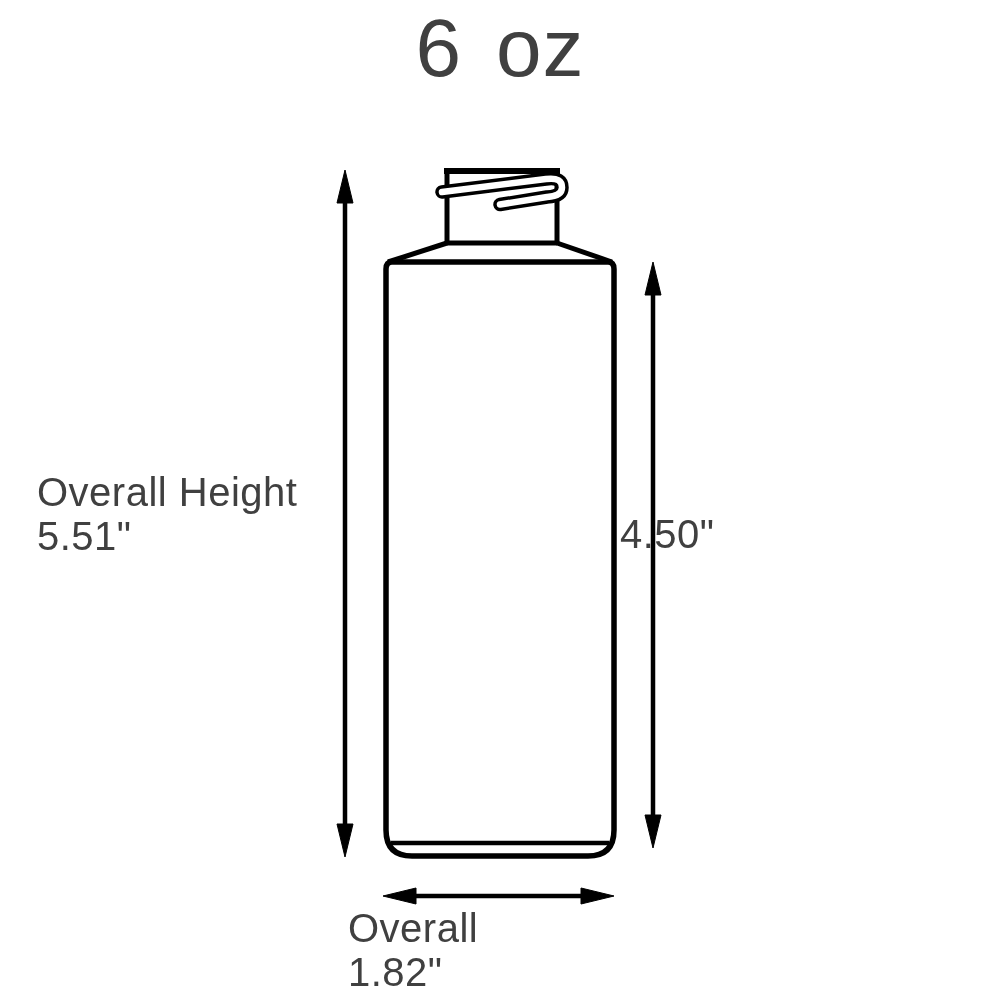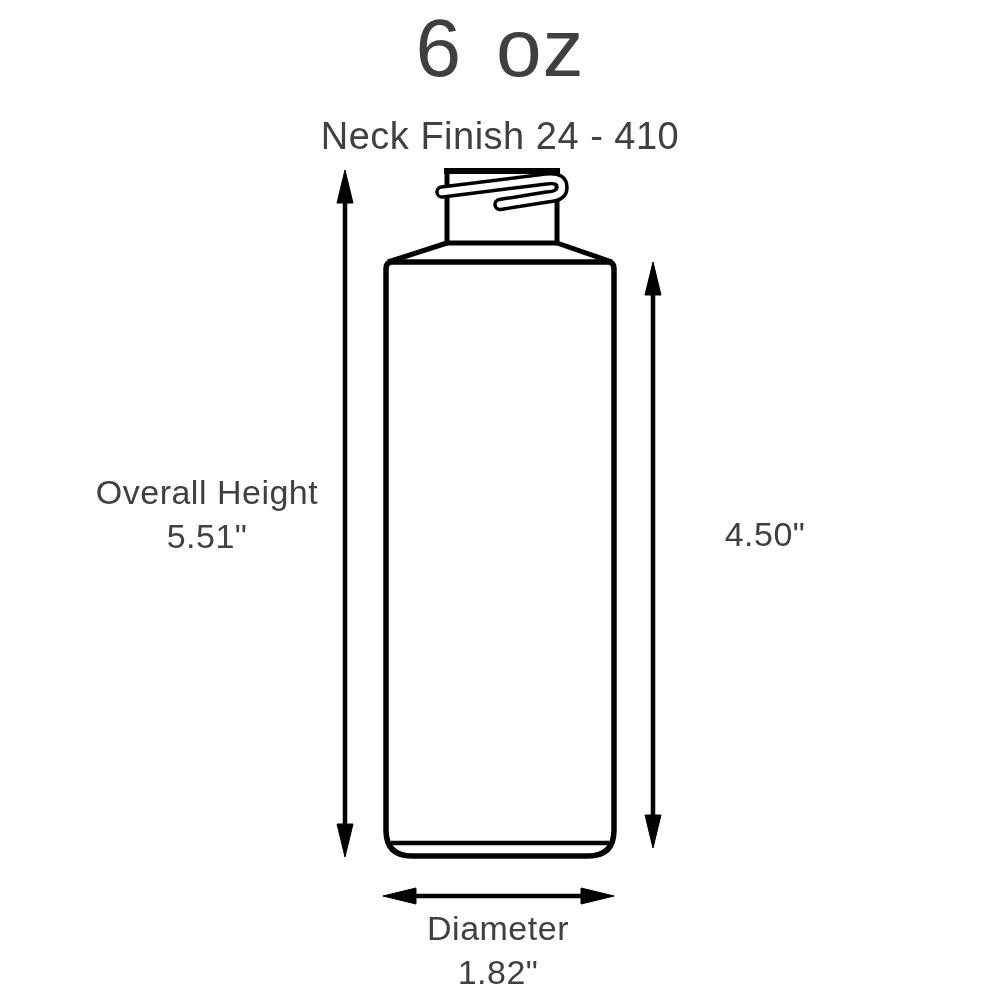--- a/index.html
+++ b/index.html
@@ -40,38 +40,36 @@
     top: 114px;
     left: 0;
     width: 100%;
     text-align: center;
     font-size: 38px;
     line-height: 44px;
     letter-spacing: 0.5px;
   }
   .dim-block {
     position: absolute;
-    text-align: center;
-    font-size: 34px;
+    font-size: 40px;
     line-height: 44px;
     letter-spacing: 0.5px;
   }
   .dim-block span { display: block; }
   .dim-overall  { left: 37px;  top: 470px; width: 340px; }
   .dim-label-area { left: 620px; top: 512px; width: 290px; }
   .dim-diameter { left: 348px; top: 906px; width: 300px; }
 </style>
 </head>
 <body>
 
 <div class="canvas">
 
   <div class="title">6 oz</div>
 
-  <div class="neck-label">Neck Finish 24 - 410</div>
 
   <svg class="line-art" viewBox="0 0 1000 1000" xmlns="http://www.w3.org/2000/svg">
 
     <g stroke="#000000" fill="none" stroke-linejoin="round">
 
       <line x1="447" y1="171" x2="447" y2="243" stroke-width="5"></line>
       <line x1="557" y1="171" x2="557" y2="243" stroke-width="5"></line>
 
       <line x1="444" y1="171" x2="560" y2="171" stroke-width="6"></line>
 
@@ -112,17 +110,17 @@
   <div class="dim-block dim-overall">
     <span>Overall Height</span>
     <span>5.51"</span>
   </div>
 
   <div class="dim-block dim-label-area">
     <span>4.50"</span>
   </div>
 
   <div class="dim-block dim-diameter">
-    <span>Diameter</span>
+    <span>Overall</span>
     <span>1.82"</span>
   </div>
 
 </div>
 
 </body></html>

